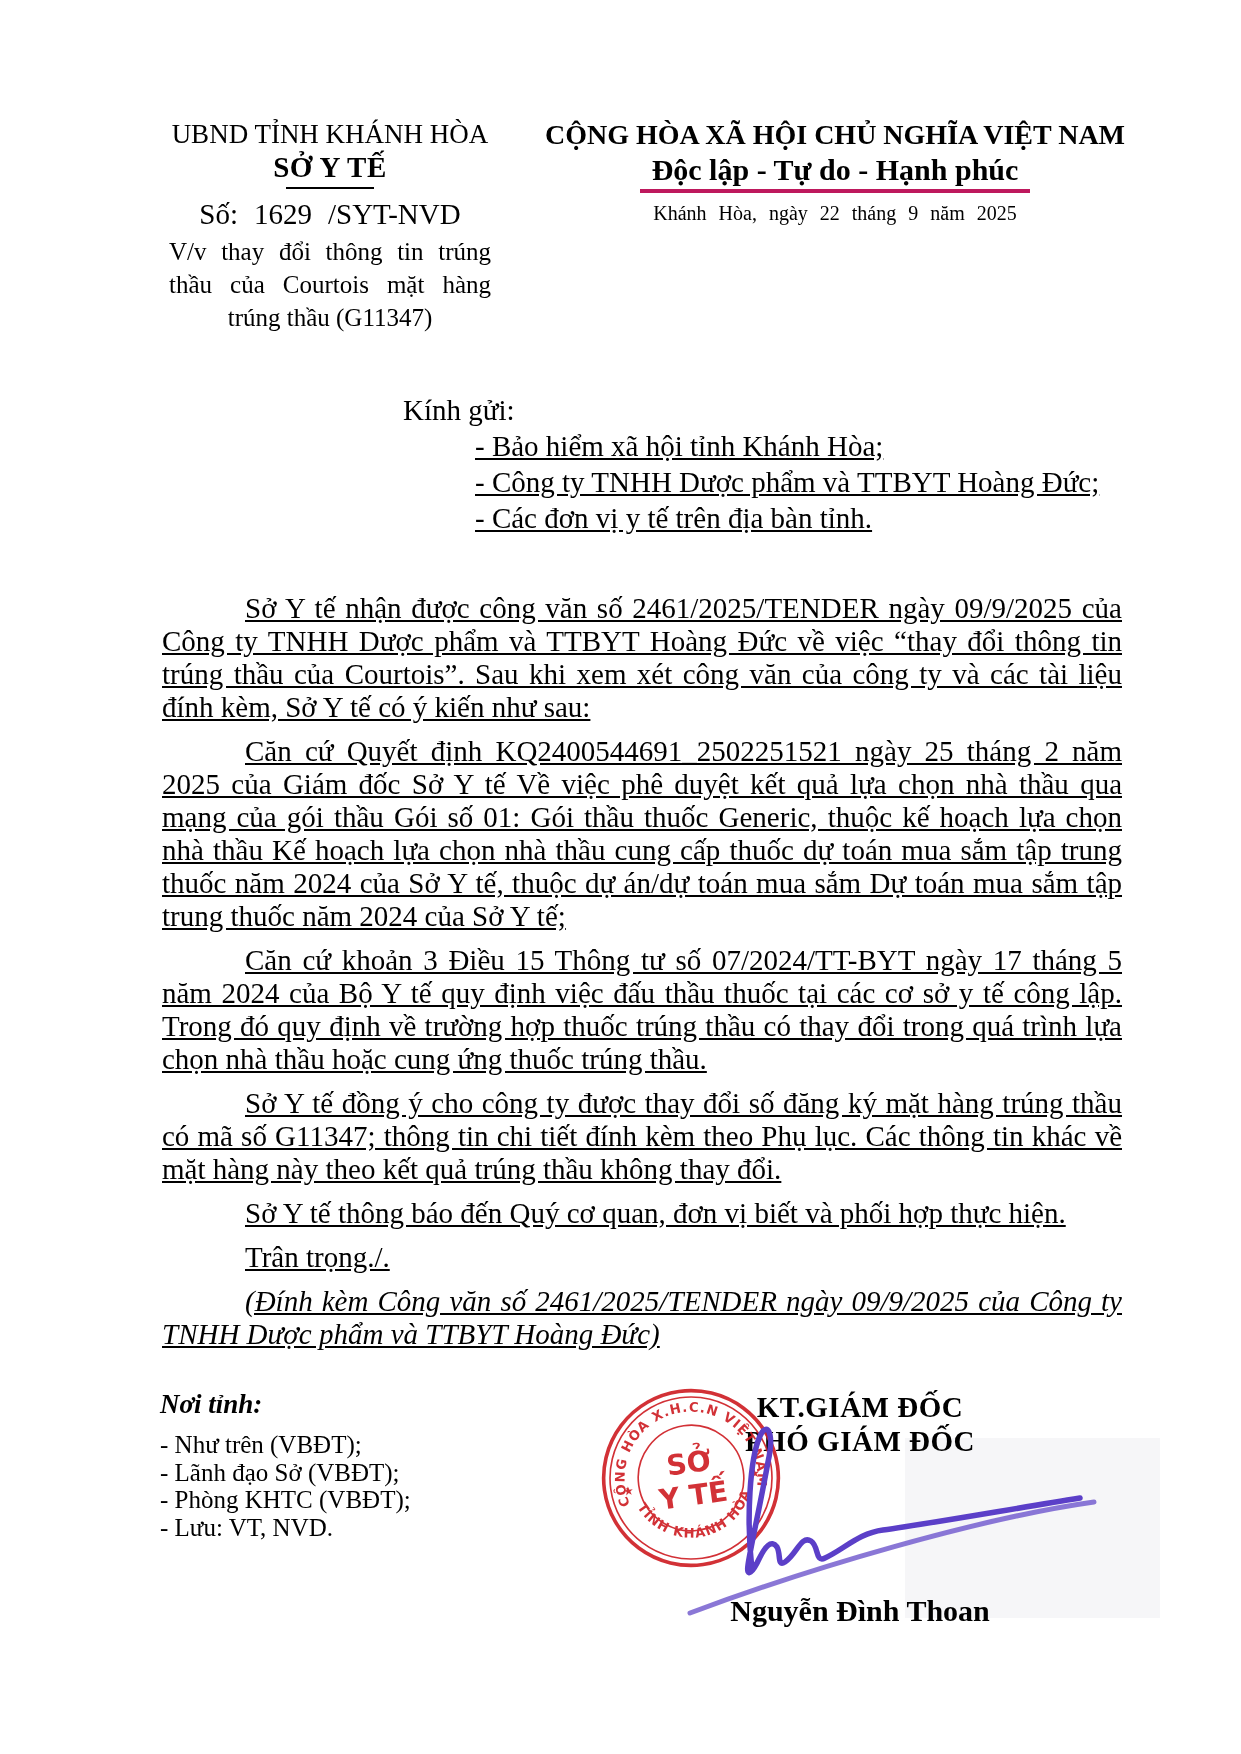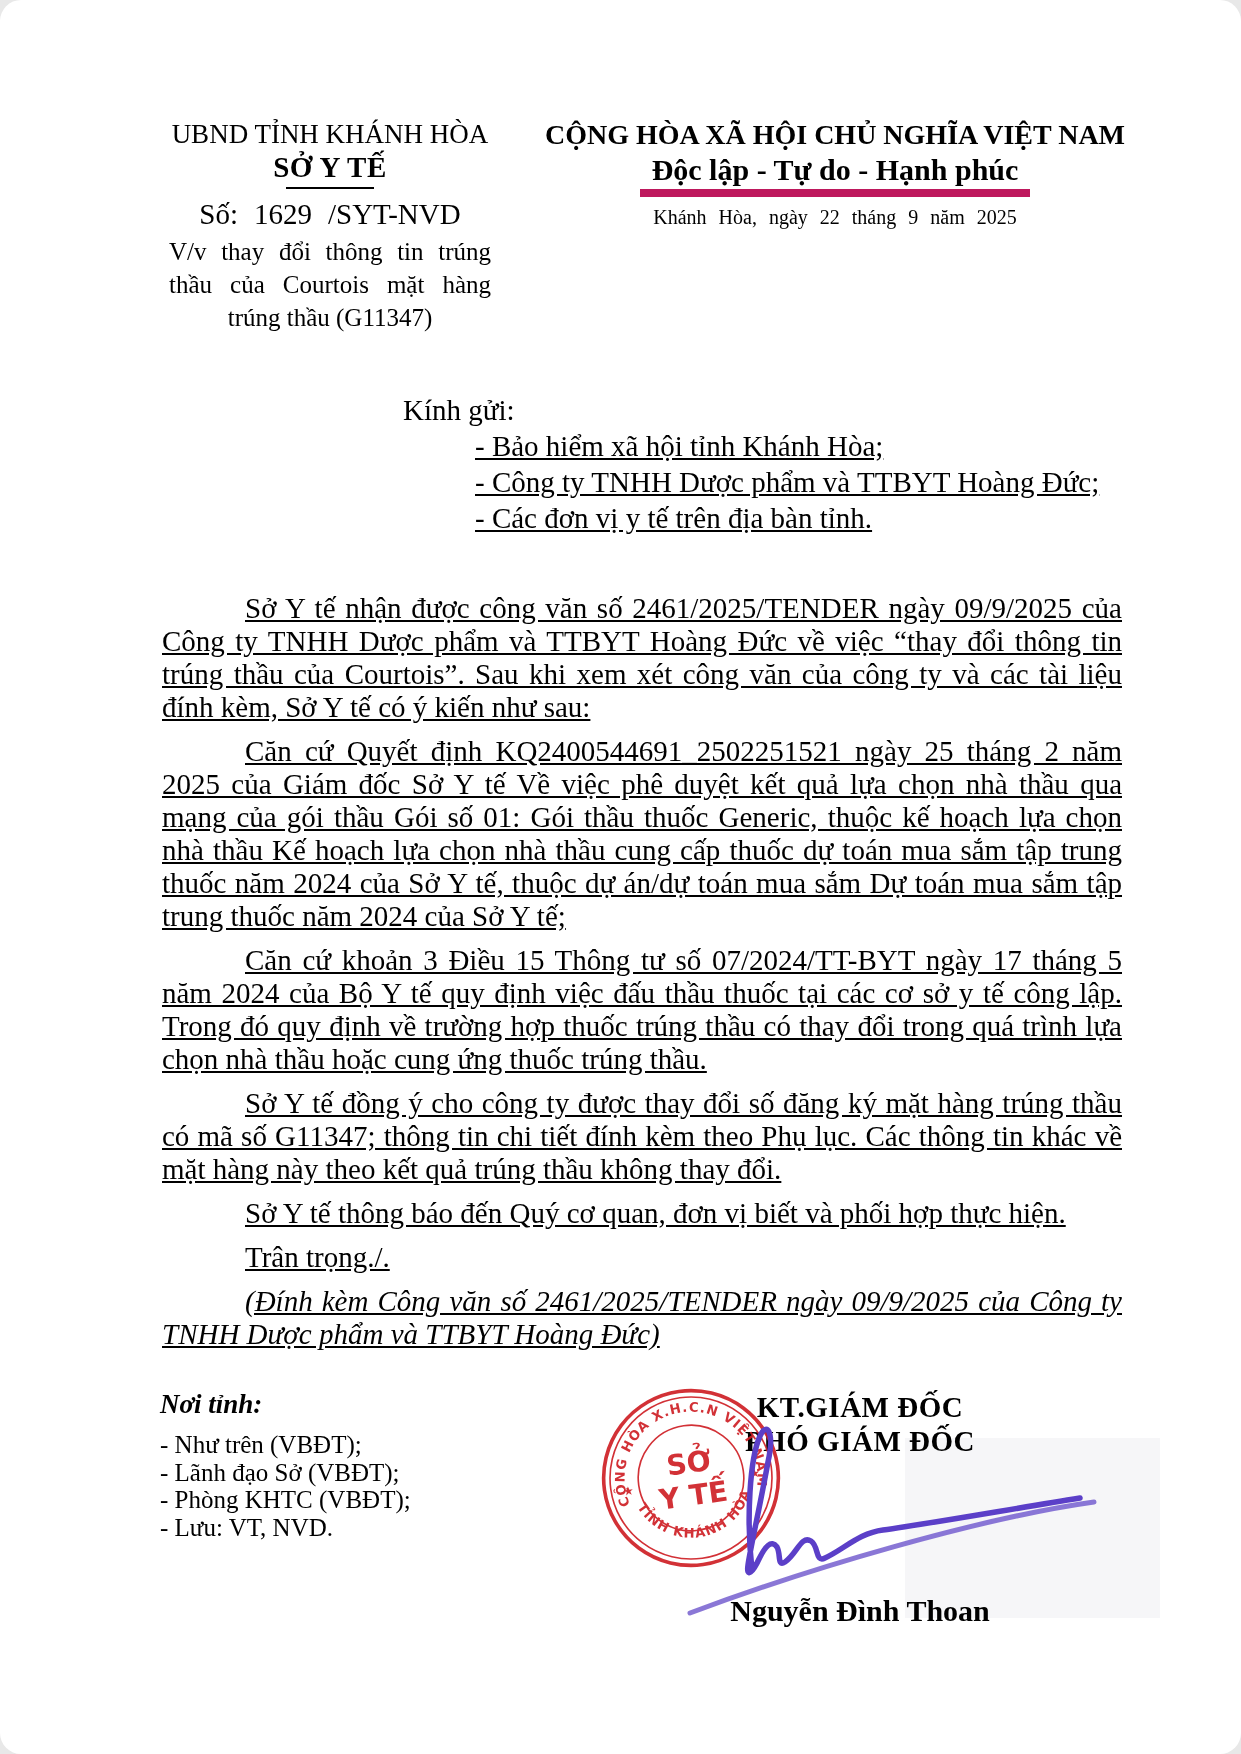--- a/index.html
+++ b/index.html
@@ -4,21 +4,20 @@
 <style>
   html,body{margin:0;padding:0;background:#e8e8e8;}
   .page{
     position:relative;
     width:1241px;height:1754px;
     margin:0 auto;
     background:#ffffff;
     font-family:"Liberation Serif", "DejaVu Serif", serif;
     color:#000;
     overflow:hidden;
-    border-radius:21px;
   }
   .abs{position:absolute;}
   .center{text-align:center;}
 
   
   .hdr-left{left:160px;top:118px;width:340px;}
   .org-parent{font-size:27px;line-height:32px;}
   .org-name{font-size:29px;font-weight:bold;line-height:34px;letter-spacing:.5px;}
   .org-underline{width:88px;height:0;border-bottom:2px solid #000;margin:3px auto 8px auto;}
   .doc-number{font-size:29px;line-height:34px;word-spacing:.3em;margin-top:6px;}
@@ -26,21 +25,21 @@
     width:322px;margin:4px auto 0 auto;
     font-size:25px;line-height:33px;
     text-align:justify;text-align-last:center;
   }
 
   .hdr-right{left:545px;top:118px;width:580px;}
   .motto1{font-size:28px;font-weight:bold;line-height:33px;white-space:nowrap;}
   .motto2-wrap{margin-top:2px;}
   .motto2{
     display:inline-block;font-size:30px;font-weight:bold;line-height:34px;
-    border-bottom:8px solid #be185d;padding:0 12px 2px 12px;
+    border-bottom:4px solid #be185d;padding:0 12px 2px 12px;
   }
   .date-line{font-size:20px;margin-top:9px;word-spacing:.35em;}
 
   
   .kinhgui{left:403px;top:392px;width:700px;font-size:29px;line-height:36px;}
   .kinhgui .items{padding-left:72px;text-decoration:underline;}
 
   
   .bodytext{left:162px;top:592px;width:960px;text-decoration:underline;}
   .bodytext p{

